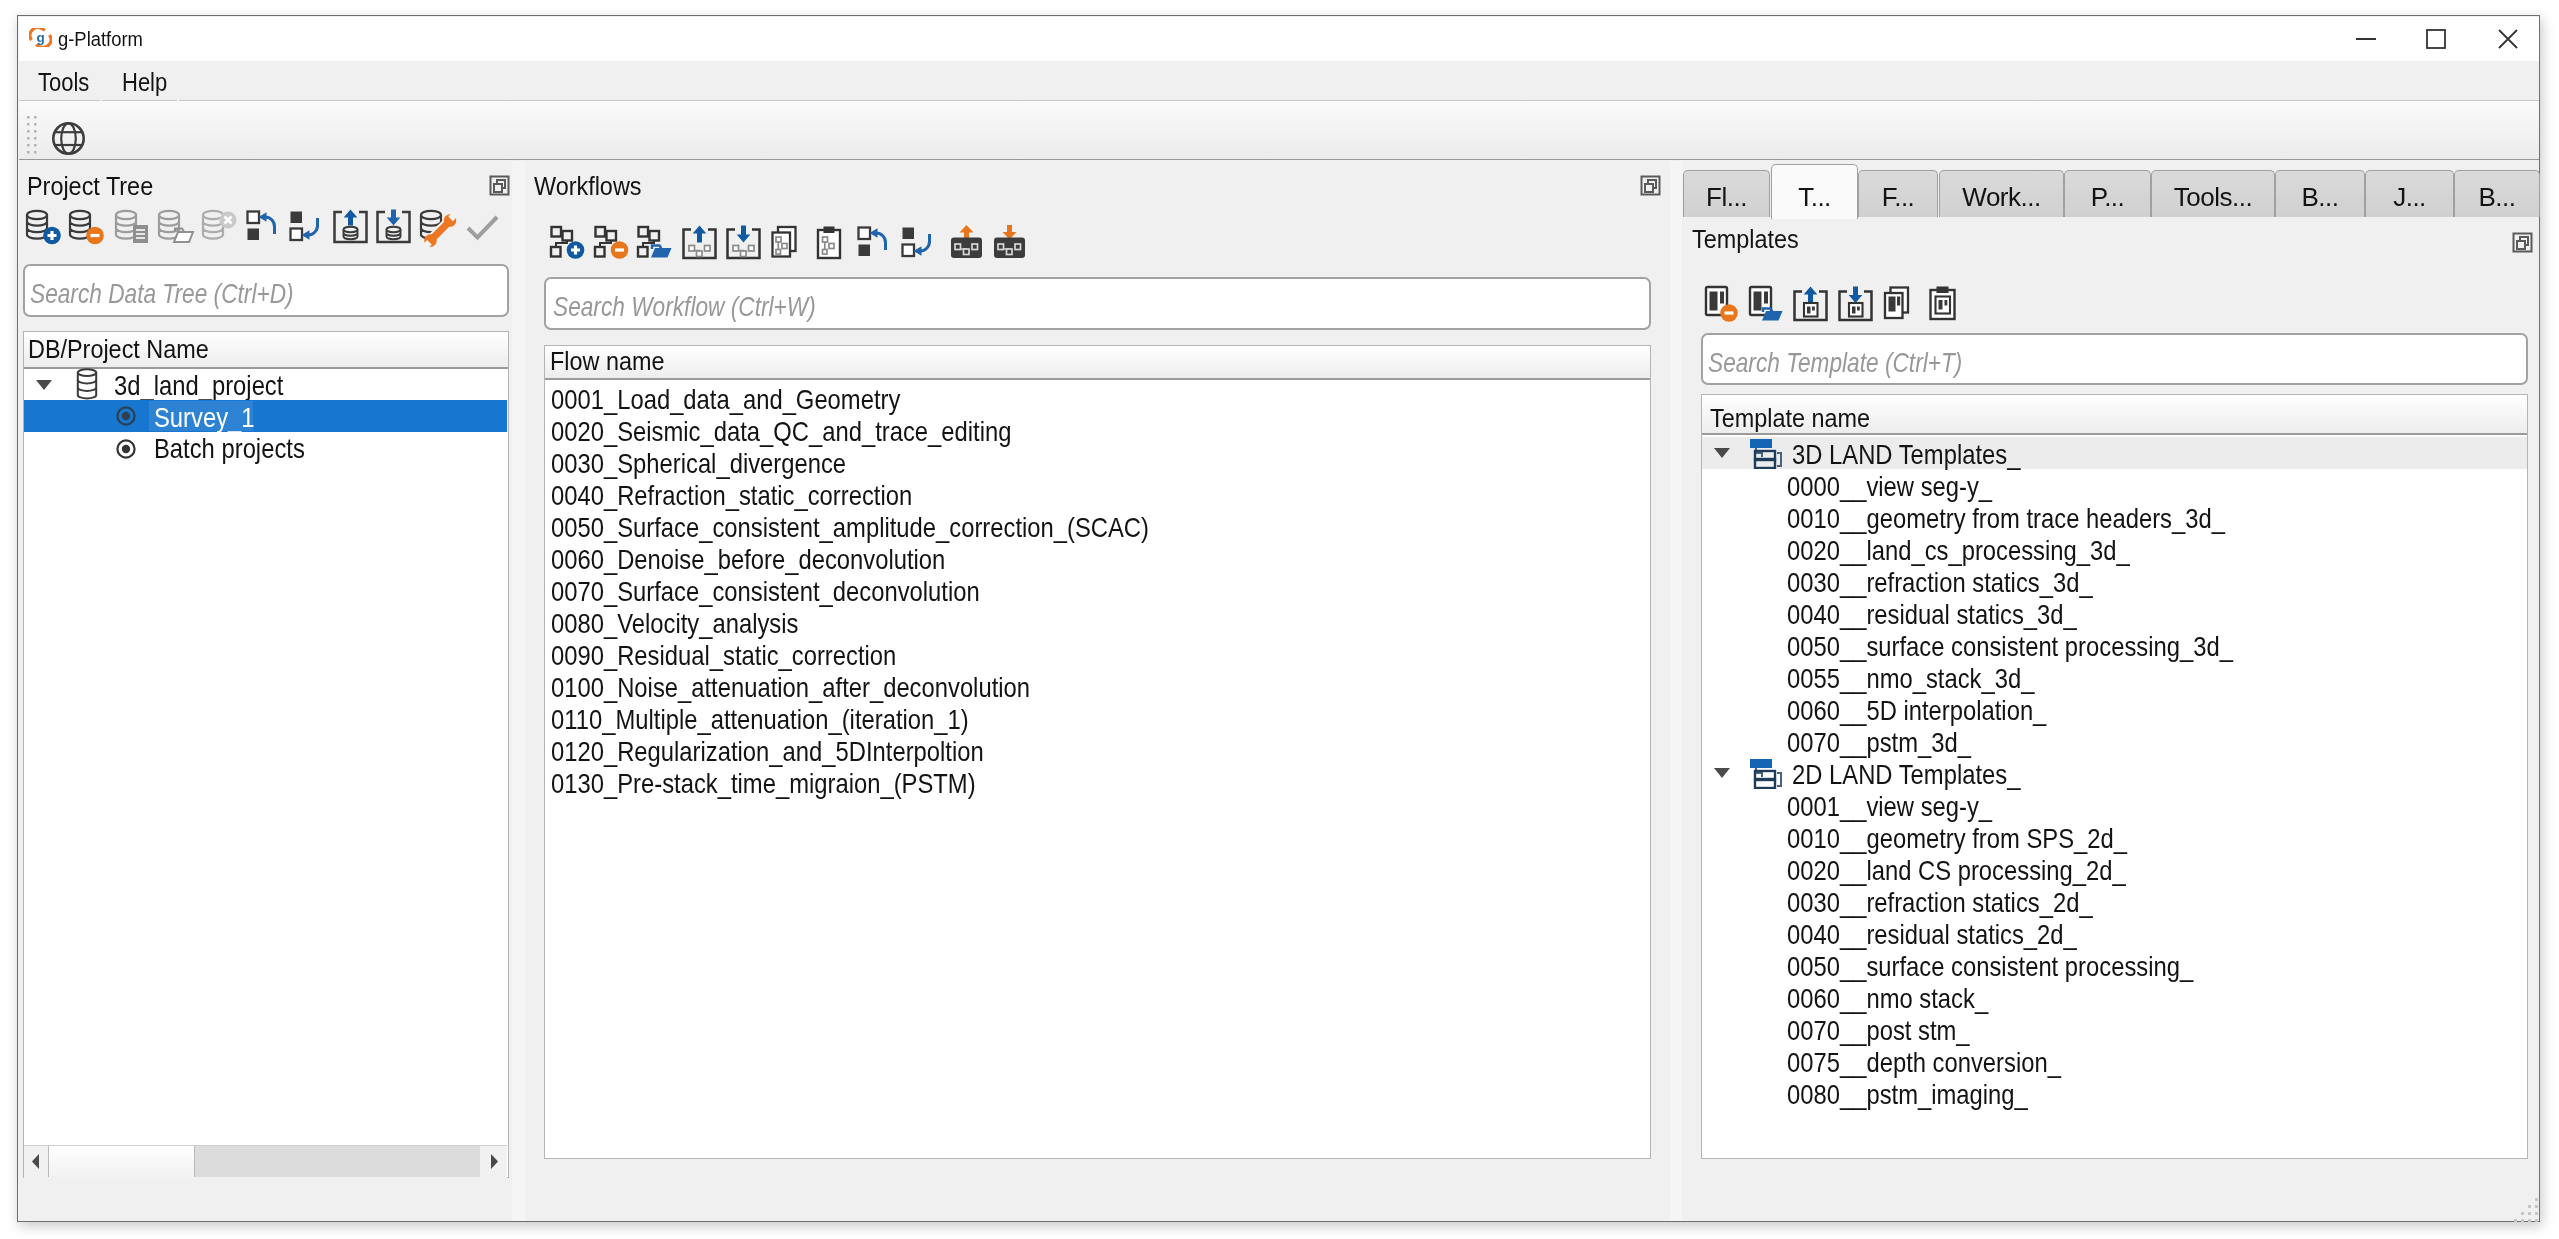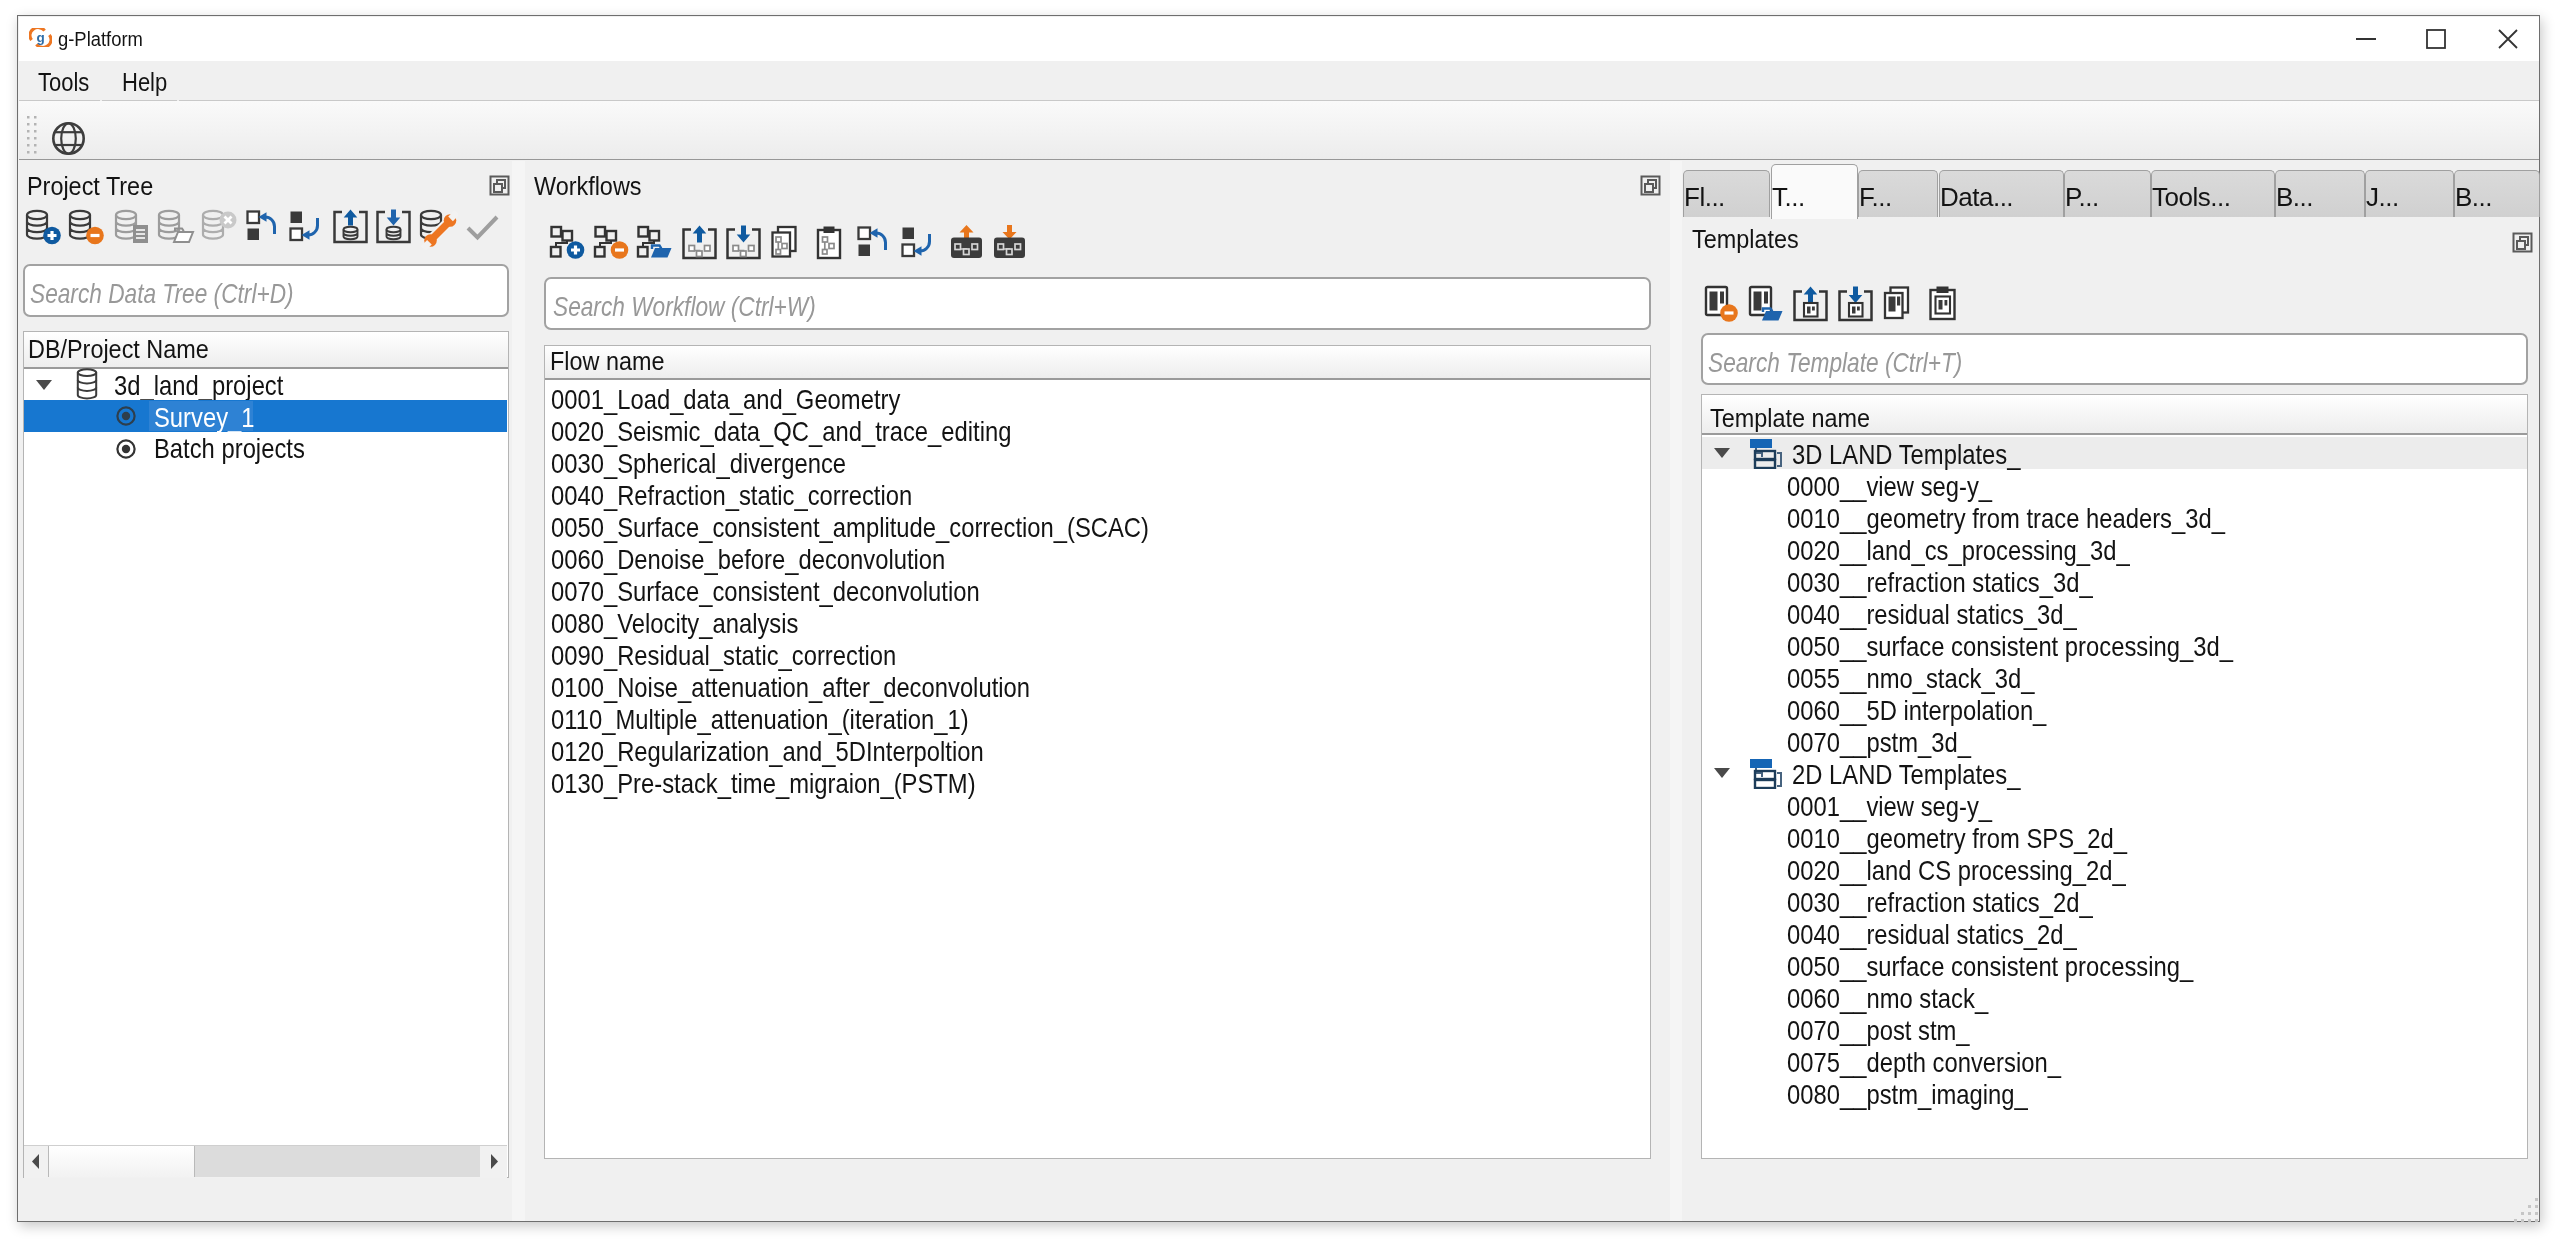--- a/index.html
+++ b/index.html
@@ -6,21 +6,21 @@
 html,body{width:2559px;height:1239px;background:#ffffff;font-family:"Liberation Sans",sans-serif;overflow:hidden;position:relative}
 .a{position:absolute}
 #win{position:absolute;left:17px;top:15px;width:2523px;height:1207px;background:#f0f0f0;border:1.5px solid #6e6e6e;box-shadow:2px 4px 12px rgba(0,0,0,0.22)}
 .t{position:absolute;white-space:nowrap;font-size:26px;color:#131313;transform:scaleX(0.9);transform-origin:0 0}
 .r{font-size:28px;transform:scaleX(0.85)}
 .m{font-size:25px;transform:scaleX(0.88)}
 .ph{position:absolute;white-space:nowrap;font-style:italic;color:#989898;font-size:28px;transform:scaleX(0.81);transform-origin:0 0}
 .searchbox{position:absolute;background:#fff;border:2px solid #a2a2a2;border-radius:7px}
 .listframe{position:absolute;background:#fff;border:1px solid #b4b4b4}
 .lheader{position:absolute;background:linear-gradient(#ffffff,#ededed);border-bottom:2px solid #9a9a9a}
-.tab{position:absolute;background:linear-gradient(#dadada,#d0d0d0);border:1px solid #a0a0a0;border-bottom:none;border-radius:5px 5px 0 0;text-align:left;font-size:26px;letter-spacing:-0.5px;color:#131313;white-space:nowrap}
+.tab{position:absolute;background:linear-gradient(#dadada,#d0d0d0);border:1px solid #a0a0a0;border-bottom:none;border-radius:5px 5px 0 0;text-align:center;font-size:26px;letter-spacing:-0.5px;color:#131313;white-space:nowrap}
 .tri{position:absolute;width:0;height:0;border-left:8px solid transparent;border-right:8px solid transparent;border-top:10px solid #4a4a4a}
 .icon{position:absolute}
 </style>
 </head>
 <body>
 <svg width="0" height="0" style="position:absolute">
 <defs>
 <g id="gdb" fill="none" stroke-width="2.2">
   <ellipse cx="13" cy="7" rx="10" ry="4.1"></ellipse>
   <path d="M3,7 V26.5 a10,4.1 0 0 0 20,0 V7 M3,13.5 a10,4.1 0 0 0 20,0 M3,20 a10,4.1 0 0 0 20,0"></path>
@@ -318,21 +318,21 @@
 <div class="t r" style="left:551px;top:640px">0090_Residual_static_correction</div>
 <div class="t r" style="left:551px;top:672px">0100_Noise_attenuation_after_deconvolution</div>
 <div class="t r" style="left:551px;top:704px">0110_Multiple_attenuation_(iteration_1)</div>
 <div class="t r" style="left:551px;top:736px">0120_Regularization_and_5DInterpoltion</div>
 <div class="t r" style="left:551px;top:768px">0130_Pre-stack_time_migraion_(PSTM)</div>
 </div>
 
 <div id="tabs">
 <div class="tab" style="left:1683px;top:170px;width:87px;height:47px;line-height:53px">Fl...</div>
 <div class="tab" style="left:1858px;top:170px;width:80px;height:47px;line-height:53px">F...</div>
-<div class="tab" style="left:1939px;top:170px;width:125px;height:47px;line-height:53px">Data...</div>
+<div class="tab" style="left:1939px;top:170px;width:125px;height:47px;line-height:53px">Work...</div>
 <div class="tab" style="left:2064px;top:170px;width:87px;height:47px;line-height:53px">P...</div>
 <div class="tab" style="left:2151px;top:170px;width:124px;height:47px;line-height:53px">Tools...</div>
 <div class="tab" style="left:2275px;top:170px;width:90px;height:47px;line-height:53px">B...</div>
 <div class="tab" style="left:2365px;top:170px;width:89px;height:47px;line-height:53px">J...</div>
 <div class="tab" style="left:2454px;top:170px;width:86px;height:47px;line-height:53px">B...</div>
 <div class="tab" style="left:1771px;top:164px;width:87px;height:55px;line-height:65px;background:#fafafa;border-radius:5px 5px 0 0">T...</div>
 </div>
 <div class="t" style="left:1692px;top:224px">Templates</div>
 <svg class="icon" style="left:2512px;top:232px" width="21" height="21" viewBox="0 0 21 21">
   <rect x="1.5" y="1.5" width="18" height="18" fill="none" stroke="#5a5a5a" stroke-width="2"></rect>

